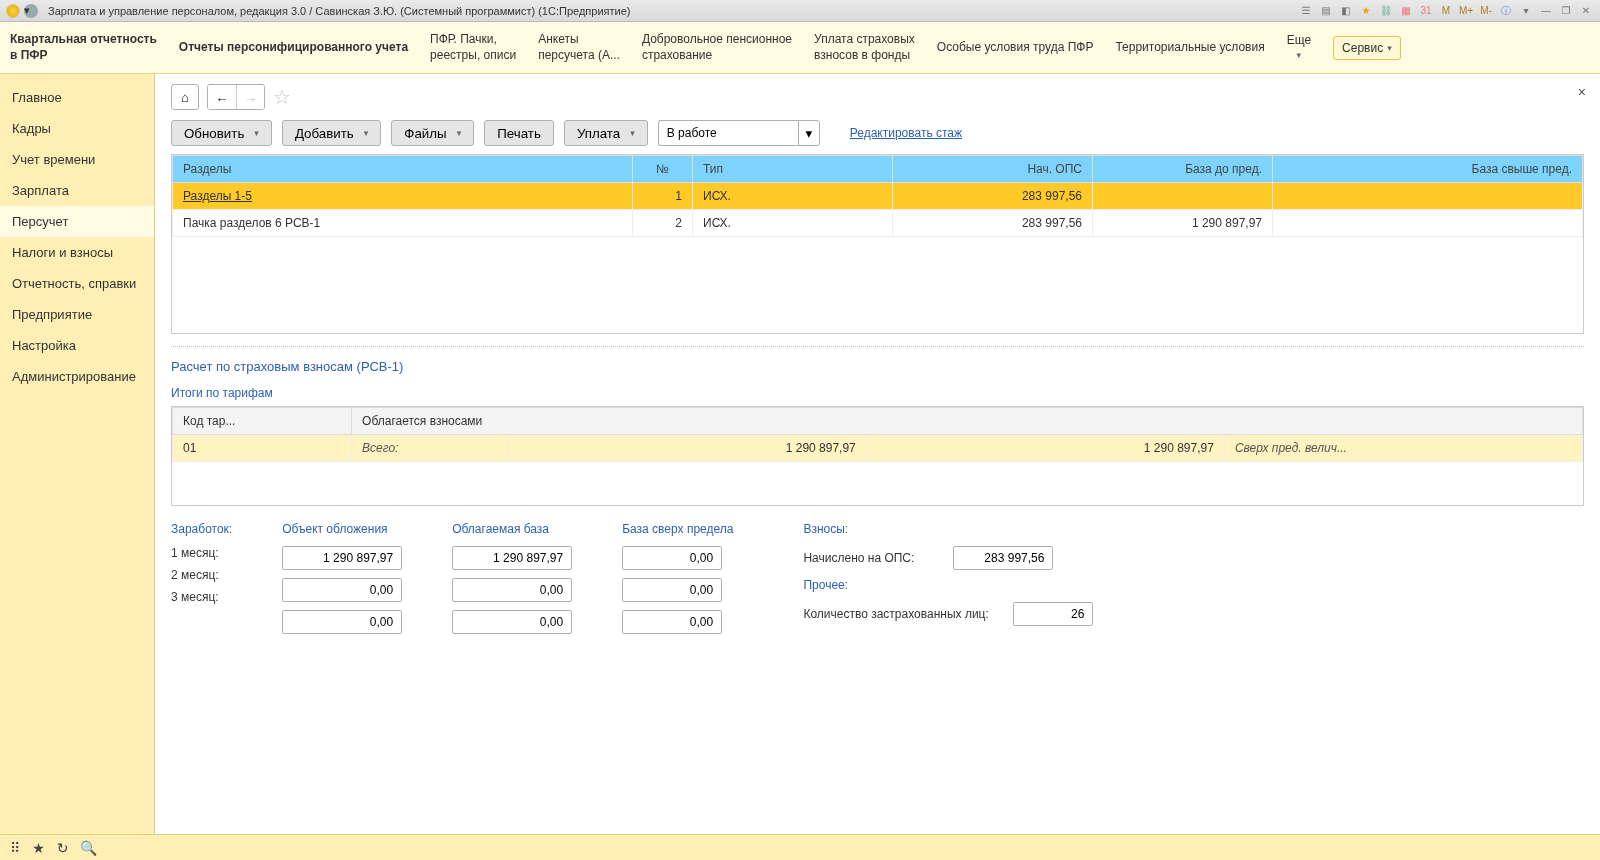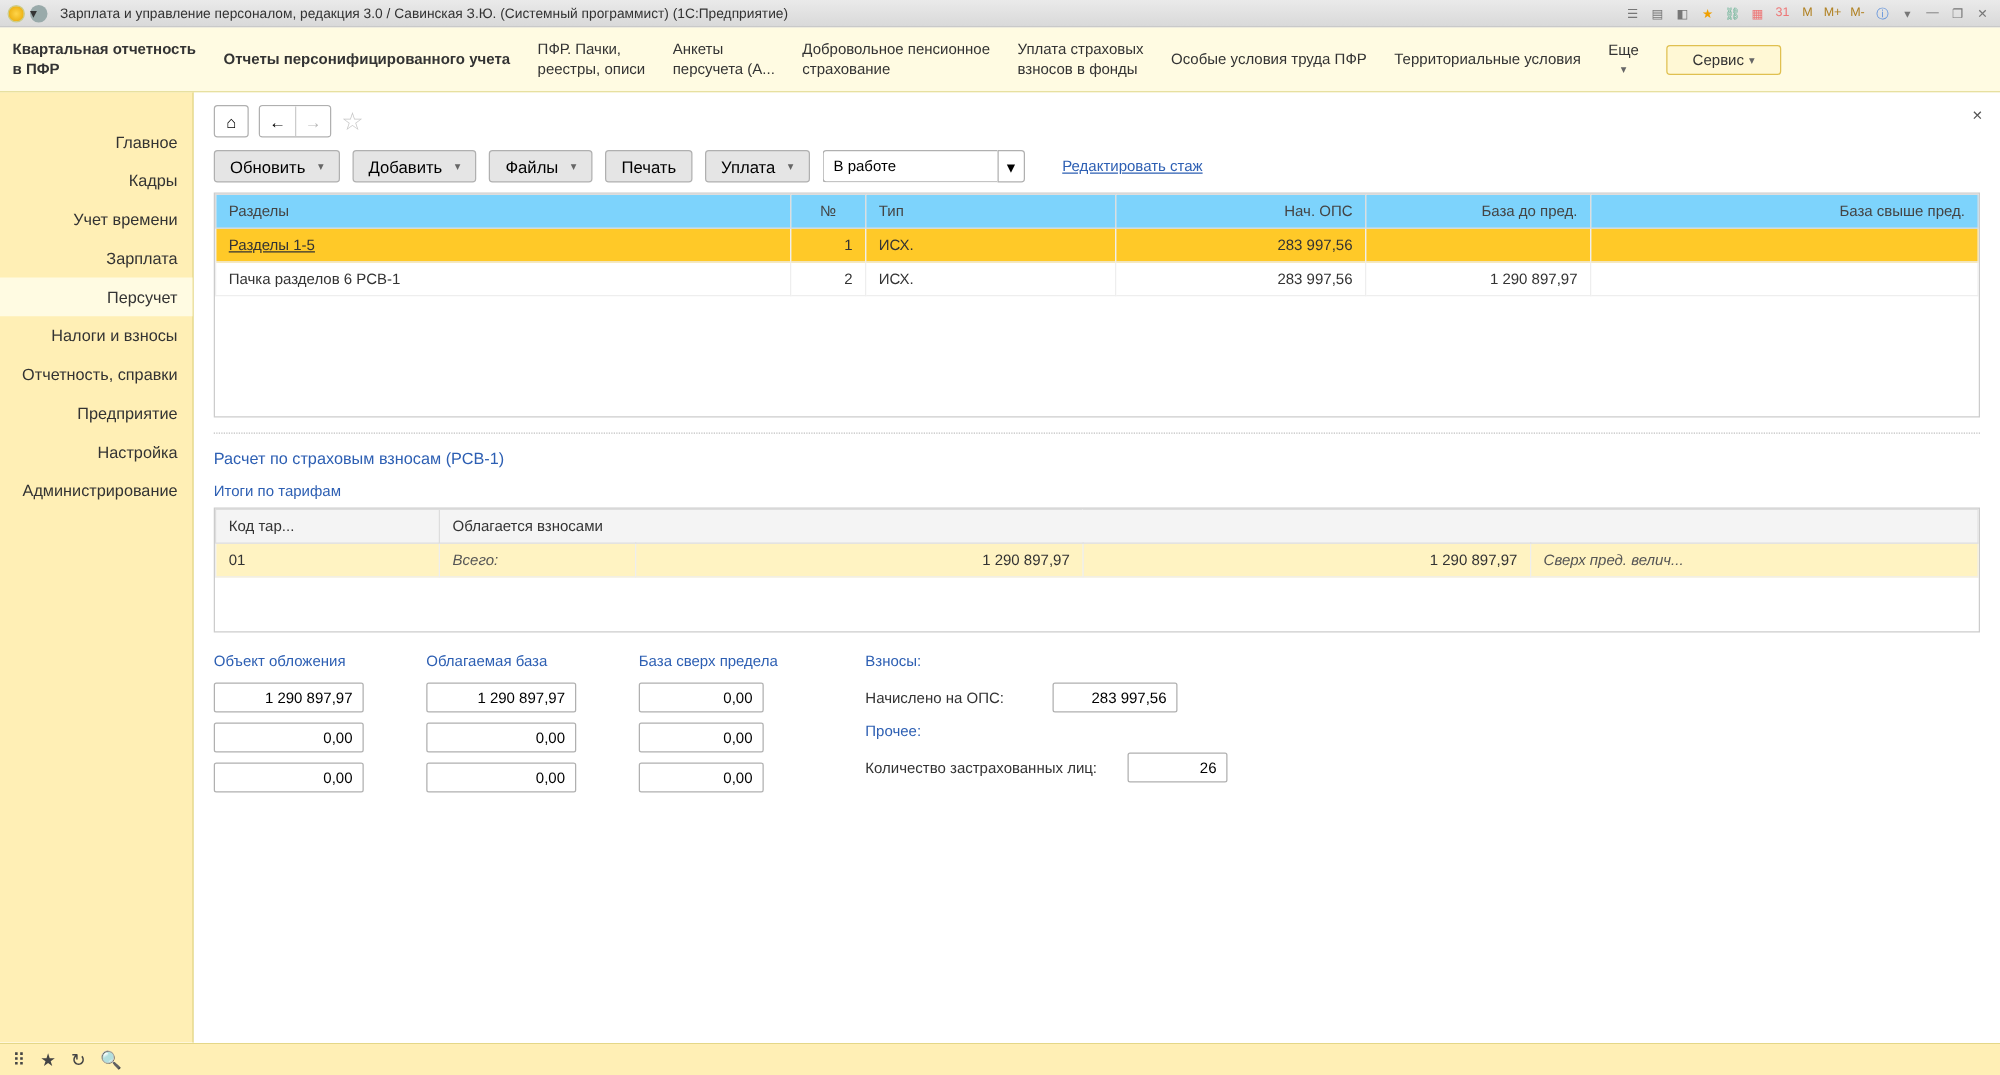--- a/index.html
+++ b/index.html
@@ -13,28 +13,28 @@
   .titlebar .title { flex: 1; margin-left: 6px; color: #333; white-space: nowrap; overflow: hidden; text-overflow: ellipsis; }
   .titlebar .right { display: flex; gap: 4px; align-items: center; }
   .titlebar .right span { width: 16px; height: 16px; display: inline-flex; align-items: center; justify-content: center; font-size: 10px; color: #777; border-radius: 2px; }
   .titlebar .btn-window { width: 16px; text-align: center; cursor: pointer; }
 
   
   .sectbar { background: #fffbe2; border-bottom: 1px solid #e0d88a; display: flex; align-items: stretch; padding: 4px 10px; gap: 22px; height: 52px; }
   .sectbar .item { display: flex; flex-direction: column; justify-content: center; cursor: pointer; font-size: 12px; color: #333; line-height: 1.3; white-space: nowrap; }
   .sectbar .item.bold { font-weight: bold; }
   .sectbar .more { display: flex; align-items: center; gap: 2px; cursor: pointer; }
-  .sectbar .service { border: 1px solid #e0c050; border-radius: 3px; background: #fff8d5; height: 24px; align-self: center; padding: 0 20px; display: flex; align-items: center; gap: 4px; cursor: pointer; }
+  .sectbar .service { border: 1px solid #e0c050; border-radius: 3px; background: #fff8d5; height: 24px; align-self: center; padding: 0 8px; display: flex; align-items: center; gap: 4px; cursor: pointer; }
   .caret { font-size: 9px; color: #666; }
 
   
   .main { display: flex; height: calc(100% - 22px - 52px - 26px); }
 
   
-  .sidebar { width: 155px; background: #ffefb5; border-right: 1px solid #dcd07a; padding-top: 24px; text-align: right; }
+  .sidebar { width: 155px; background: #ffefb5; border-right: 1px solid #dcd07a; padding-top: 8px; }
   .sidebar .navitem { padding: 8px 12px; cursor: pointer; font-size: 13px; color: #333; }
   .sidebar .navitem.active { background: #fffbe2; }
 
   
   .content { flex: 1; background: #fff; padding: 10px 16px 10px 16px; overflow: auto; position: relative; }
   .close-tab { position: absolute; top: 10px; right: 14px; font-size: 14px; color: #555; cursor: pointer; }
   .docheader { display: flex; align-items: center; gap: 8px; margin-bottom: 10px; }
   .smallbtn { border: 1px solid #b0b0b0; border-radius: 3px; background: #fff; height: 26px; min-width: 28px; display: inline-flex; align-items: center; justify-content: center; cursor: pointer; }
   .navgrp { display: inline-flex; border: 1px solid #b0b0b0; border-radius: 3px; overflow: hidden; height: 26px; }
   .navgrp button { background: #fff; border: none; width: 28px; cursor: pointer; }
@@ -244,20 +244,32 @@
             <td class="italic" style="width:70px">Всего:</td>
             <td style="text-align:right;width:160px">1 290 897,97</td>
             <td style="text-align:right;width:160px">1 290 897,97</td>
             <td class="italic" style="width:160px">Сверх пред. велич...</td>
           </tr>
         </tbody>
       </table>
     </div>
 
     <div class="formarea">
+      <div class="col">
+        <span class="lbl">Заработок:</span>
+        <div class="row">
+            <label>1 месяц:</label>
+          </div>
+        <div class="row">
+            <label>2 месяц:</label>
+          </div>
+        <div class="row">
+            <label>3 месяц:</label>
+          </div>
+      </div>
       <div class="vcol">
         <span class="hdr">Объект обложения</span>
         <input class="numfield" value="1 290 897,97" style="">
         <input class="numfield" style="margin-top: 8px;" value="0,00">
         <input class="numfield" style="margin-top: 8px;" value="0,00">
       </div>
       <div class="vcol">
         <span class="hdr">Облагаемая база</span>
         <input class="numfield" value="1 290 897,97" style="">
         <input class="numfield" style="margin-top: 8px;" value="0,00">

